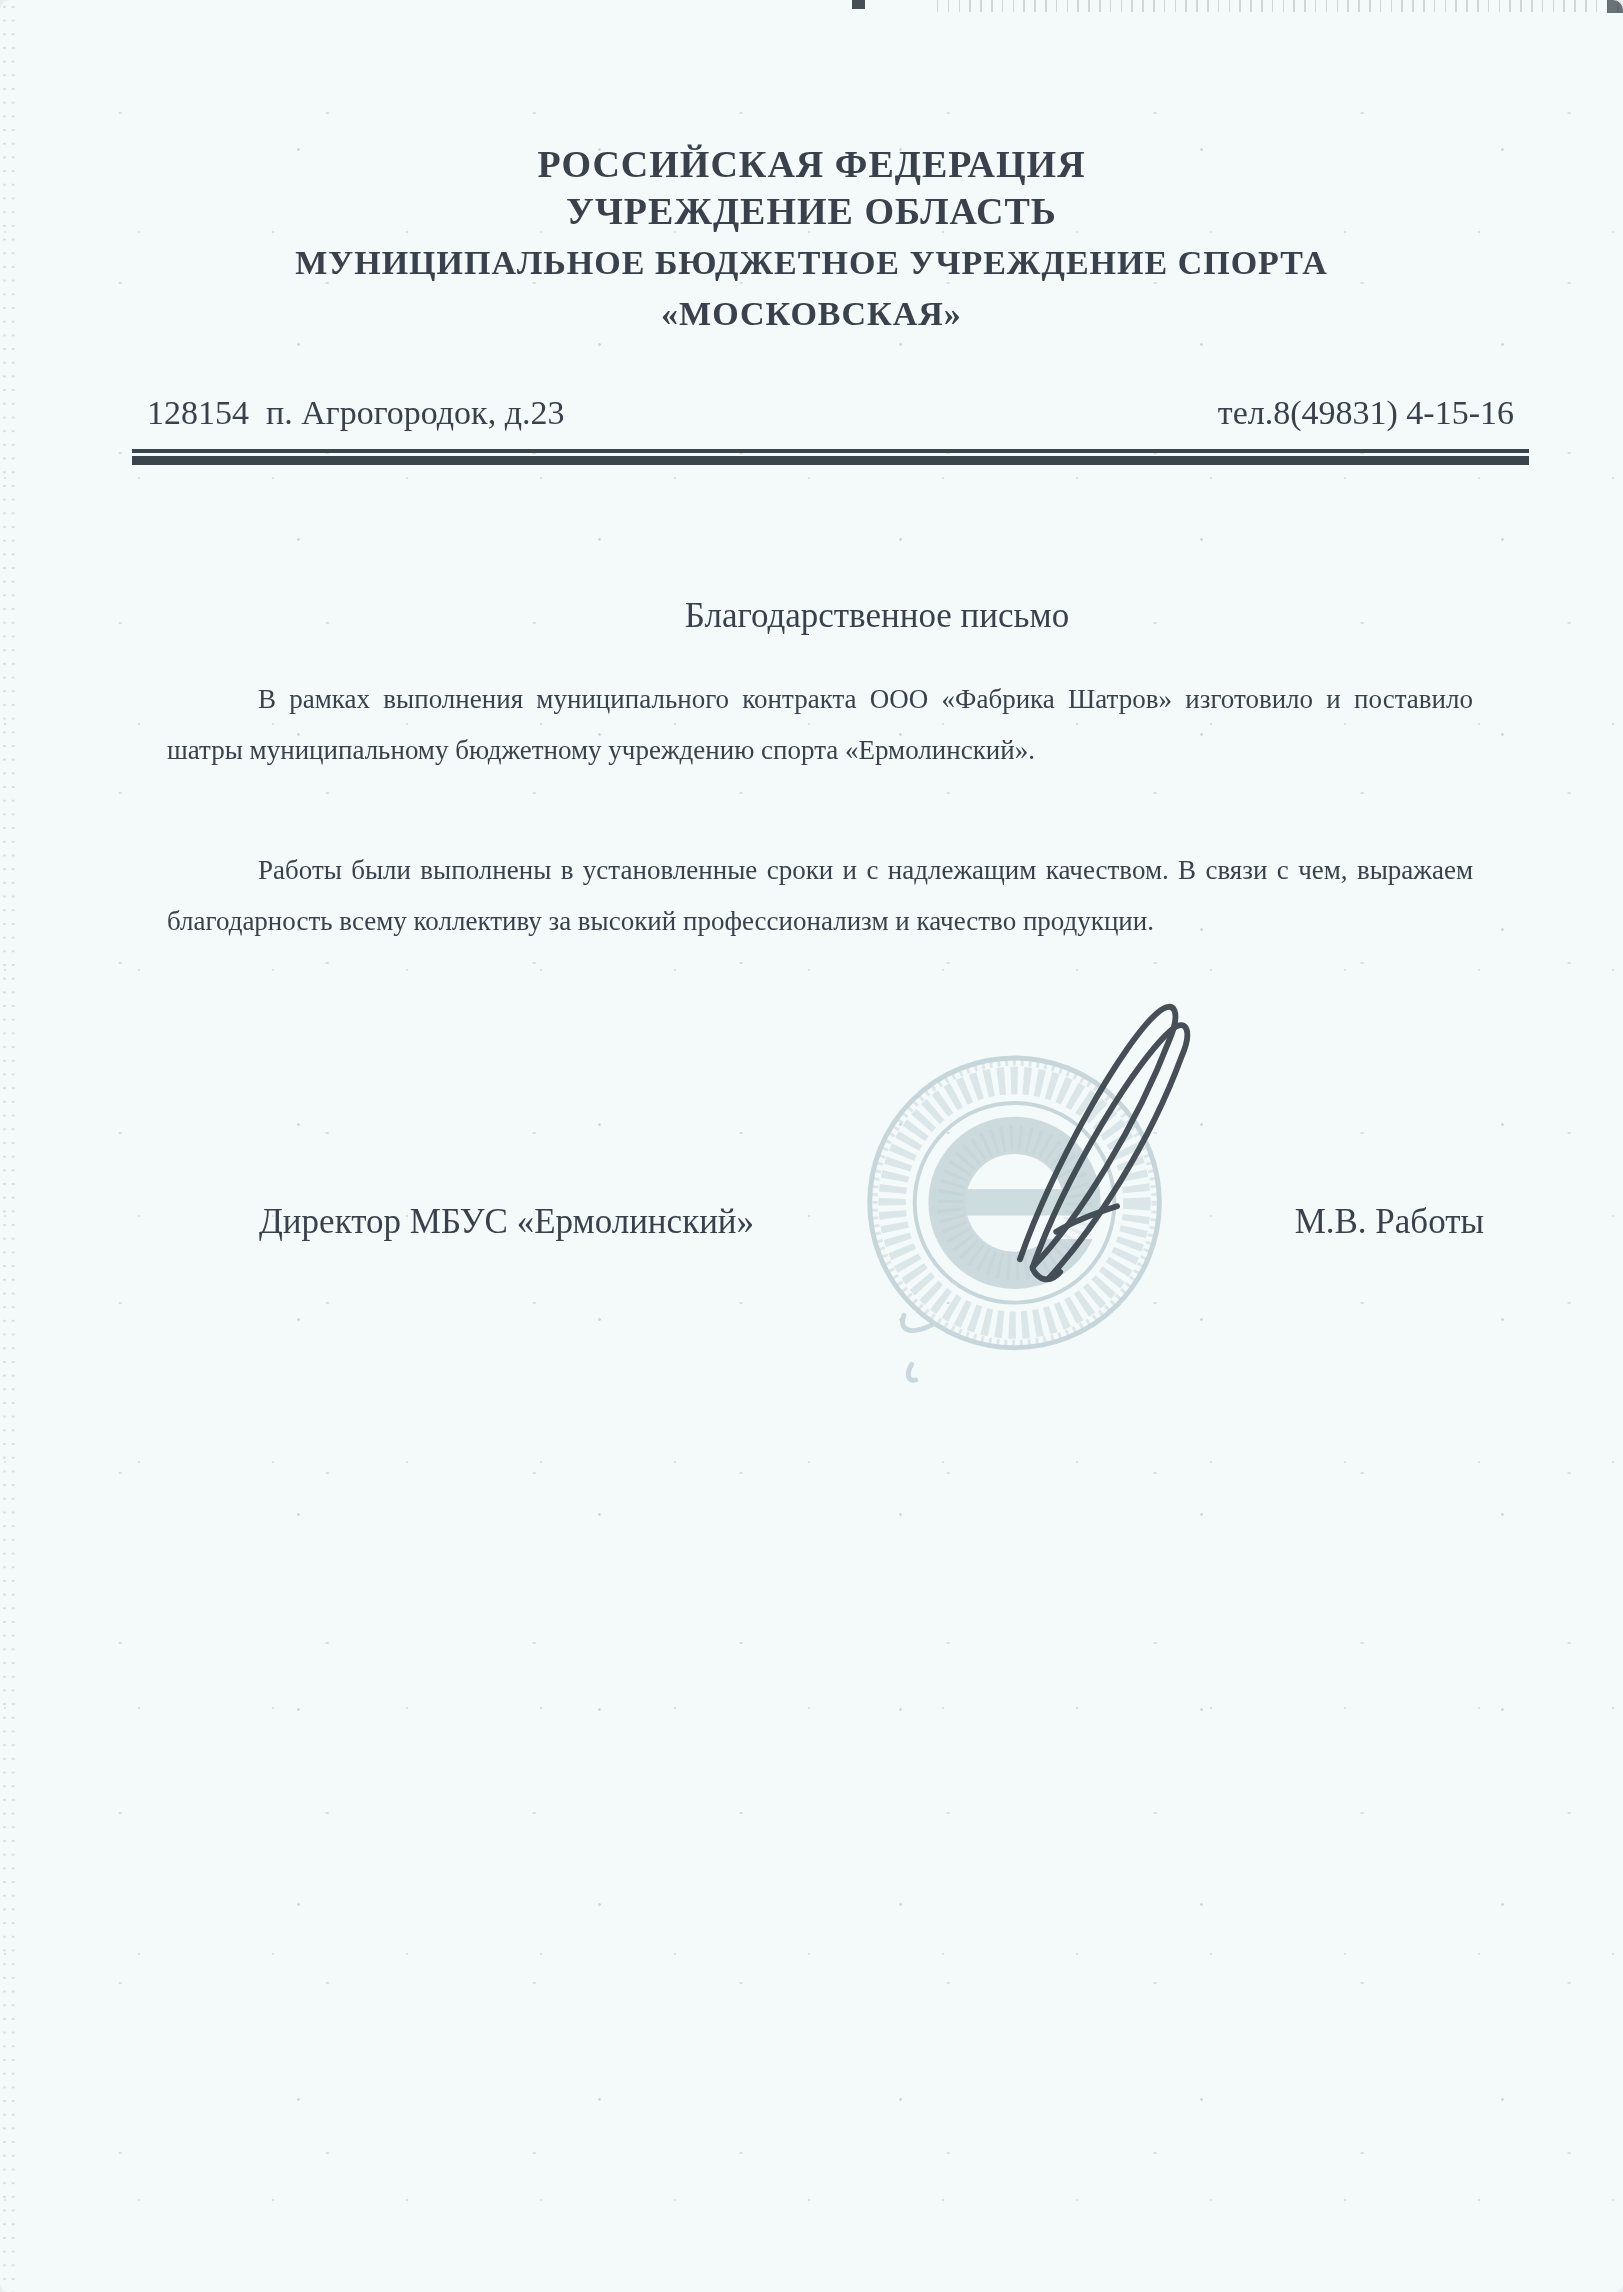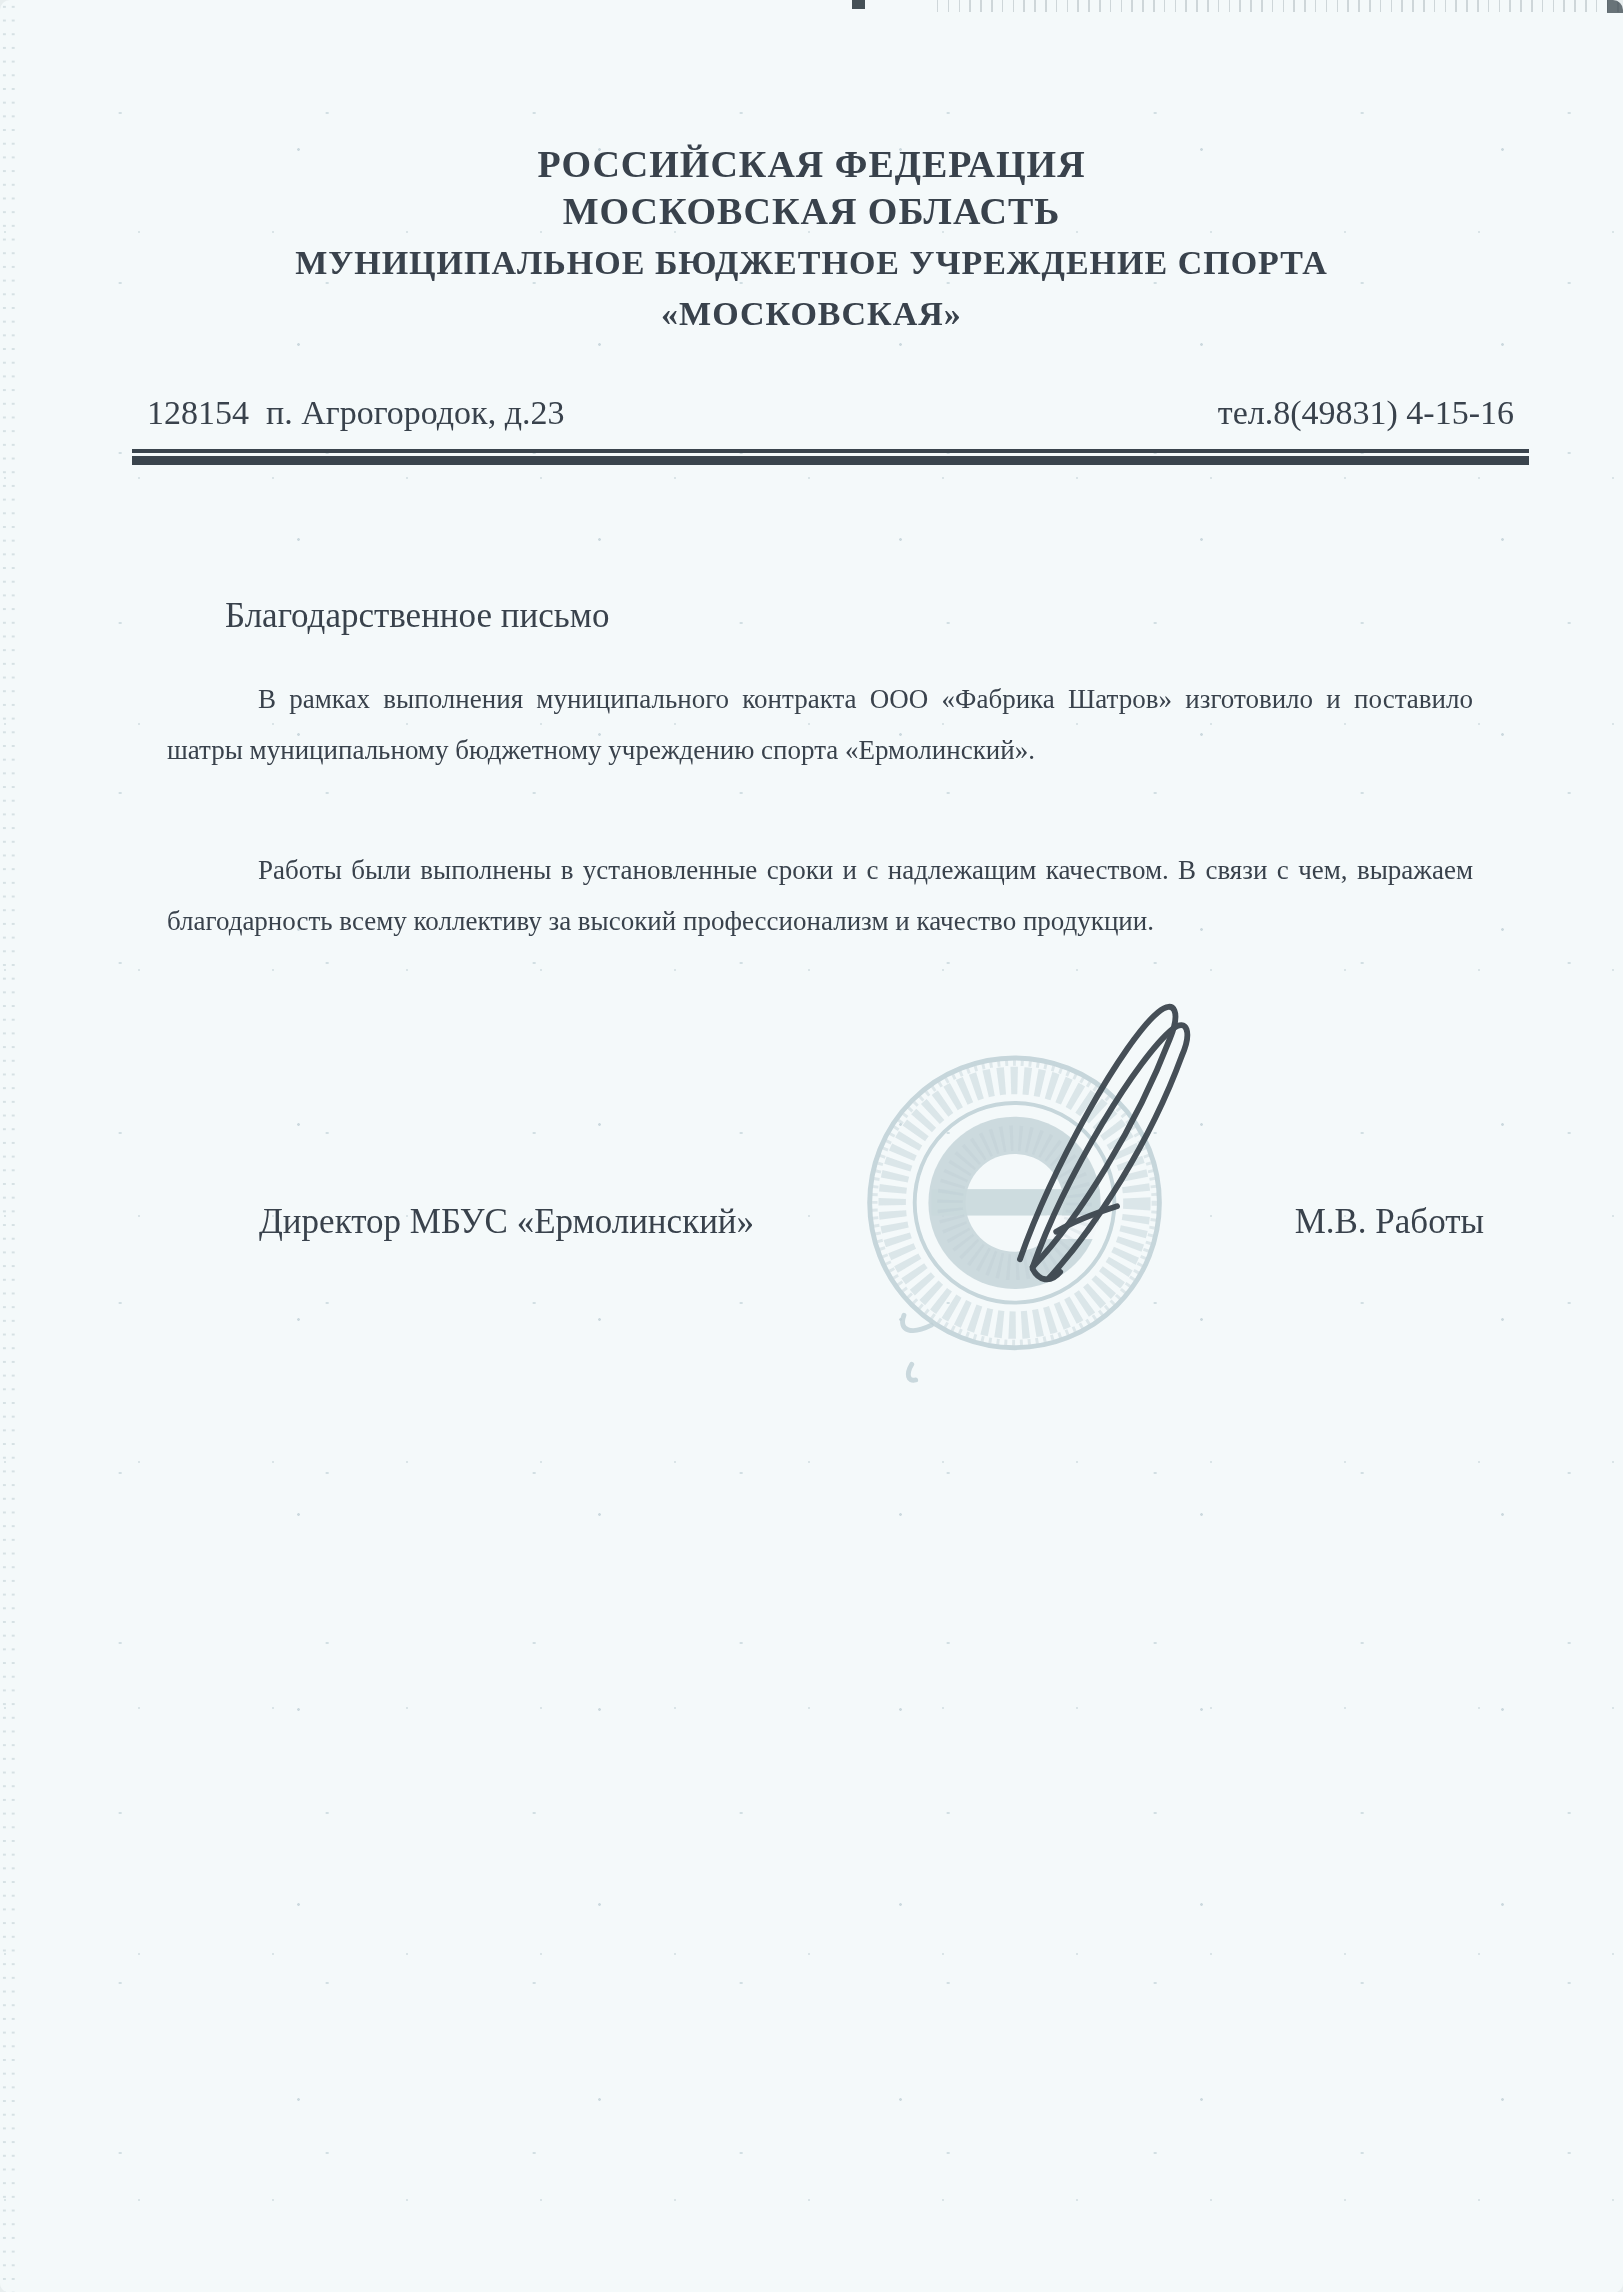--- a/index.html
+++ b/index.html
@@ -60,21 +60,21 @@
   }
 
   .rule {
     position: absolute; top: 449px; left: 132px; width: 1397px;
   }
   .rule .thin  { height: 3.9px; background: #3a444d; }
   .rule .thick { height: 8.8px; background: #3a444d; margin-top: 2.9px; }
 
   .title {
     position: absolute; top: 596px; left: 225px; width: 1304px;
-    font-size: 35px;
+    text-align: center; font-size: 35px;
   }
 
   .body-par {
     position: absolute; left: 167px; width: 1306px;
     font-size: 27px; line-height: 51px;
     text-align: justify; text-indent: 91px;
   }
   .par1 { top: 674px; }
   .par2 { top: 845px; }
 
@@ -94,21 +94,21 @@
 <div class="page">
 
   <div class="speckles"></div>
   <div class="edge-noise-left"></div>
   <div class="top-streaks"></div>
   <div class="top-square"></div>
   <div class="corner-mark"></div>
 
   <div class="header">
     <div class="h-small">РОССИЙСКАЯ ФЕДЕРАЦИЯ</div>
-    <div class="h-small">МОСКОВСКАЯ ОБЛАСТЬ</div>
+    <div class="h-small">УЧРЕЖДЕНИЕ ОБЛАСТЬ</div>
     <div class="h-large">МУНИЦИПАЛЬНОЕ БЮДЖЕТНОЕ УЧРЕЖДЕНИЕ СПОРТА</div>
     <div class="h-large">«МОСКОВСКАЯ»</div>
   </div>
 
   <div class="contact-row">
     <span>128154  п. Агрогородок, д.23</span>
     <span>тел.8(49831) 4-15-16</span>
   </div>
 
   <div class="rule">

